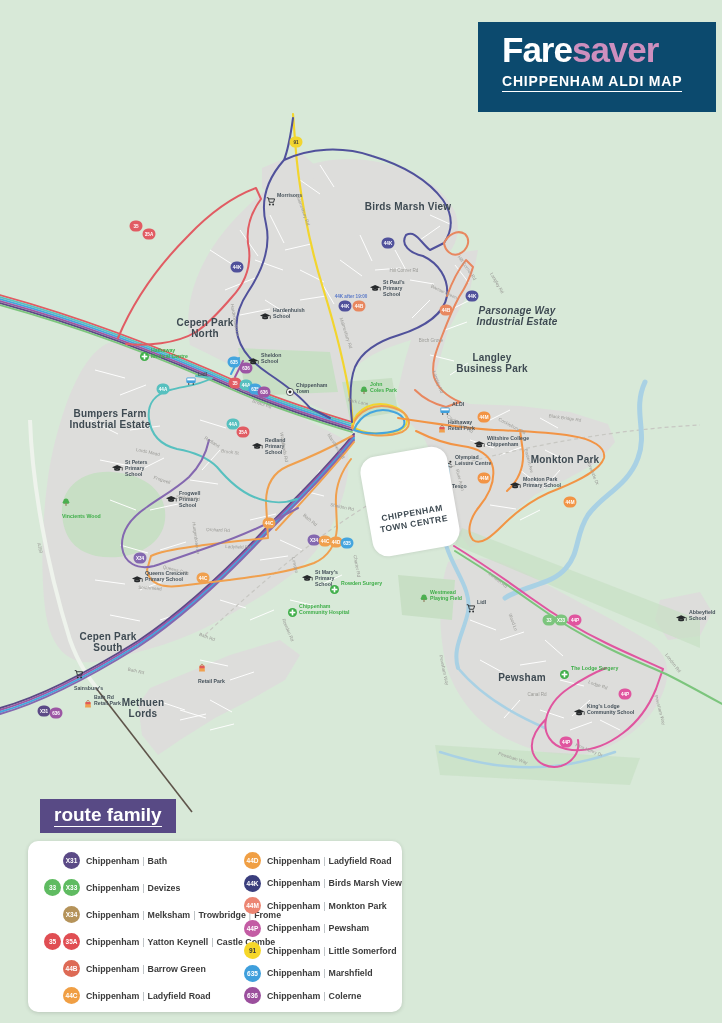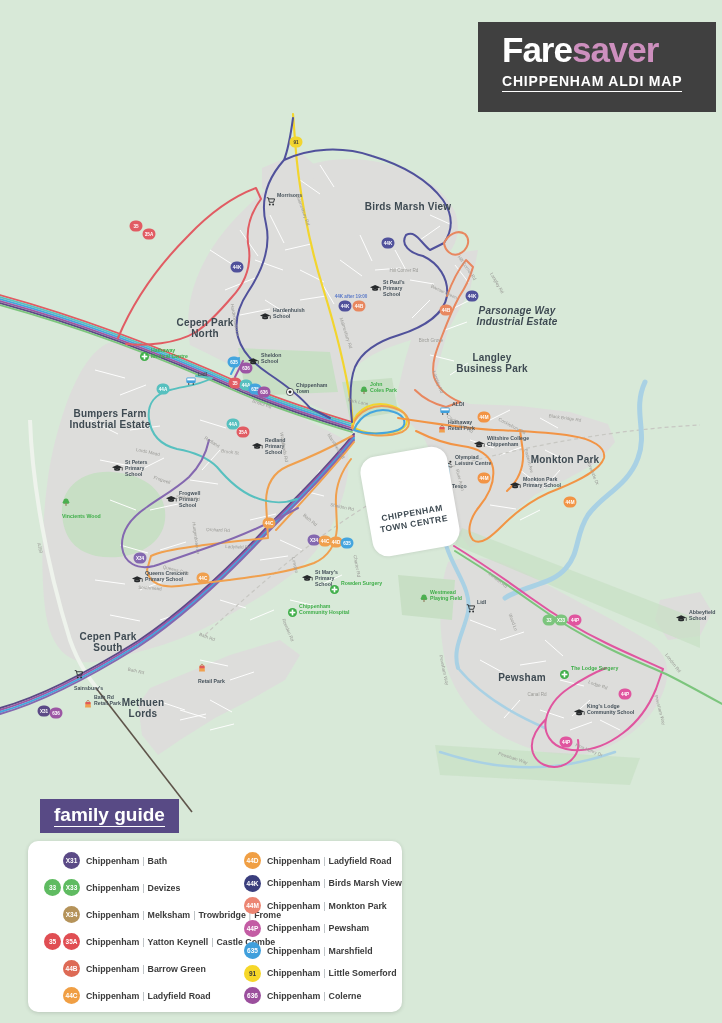--- a/index.html
+++ b/index.html
@@ -1,21 +1,21 @@
 <!DOCTYPE html>
 <html><head>
 <meta charset="utf-8">
 <style>
   html,body{margin:0;padding:0;}
   body{width:722px;height:1023px;position:relative;overflow:hidden;
        background:#d8e9d8;font-family:"Liberation Sans",sans-serif;}
   #map-svg{position:absolute;left:0;top:0;}
   
   .logo-box{position:absolute;left:478px;top:22px;width:238px;height:90px;
-            background:#404040;color:#fff;padding:10px 0 0 24px;box-sizing:border-box;}
+            background:#0c4a6e;color:#fff;padding:10px 0 0 24px;box-sizing:border-box;}
   .brand{font-size:35px;font-weight:800;letter-spacing:-1px;line-height:1;}
   .brand .lt{color:#cd8fbe;}
   .tagline{font-size:13px;font-style:italic;font-weight:600;margin-top:1px;letter-spacing:.2px;}
   .map-title{display:inline-block;font-size:14px;font-weight:700;letter-spacing:.8px;
              margin-top:6px;border-bottom:1.5px solid #fff;padding-bottom:2px;}
   
   .town-centre{position:absolute;left:366px;top:451px;width:88px;height:101px;background:#fff;
                border-radius:16px;transform:rotate(-10deg);box-shadow:0 0 4px rgba(0,0,0,.12);
                display:flex;align-items:flex-end;justify-content:center;padding-bottom:22px;box-sizing:border-box;}
   .town-centre div{font-size:8.5px;font-weight:700;letter-spacing:.5px;color:#3e4a52;
@@ -515,21 +515,21 @@
   <div>CHIPPENHAM
 TOWN CENTRE</div>
 </div>
 
 <div class="logo-box">
   <div class="brand"><span>Fare</span><span class="lt">saver</span></div>
   <div class="map-title">CHIPPENHAM ALDI MAP</div>
 </div>
 
 <div class="rg-title">
-  <span>family guide</span>
+  <span>route family</span>
 </div>
 <div class="rg-card">
   <div class="rg-col" id="rg-col-0">
       <div class="rg-row">
         <span class="rg-badges">
           <span class="rg-badge" style="background: rgb(91, 74, 134);">X31</span>
         </span>
         <span class="rg-text">Chippenham<span class="pipe">|</span>Bath</span>
       </div>
       <div class="rg-row">
@@ -585,30 +585,30 @@
         <span class="rg-text">Chippenham<span class="pipe">|</span>Monkton Park</span>
       </div>
       <div class="rg-row">
         <span class="rg-badges">
           <span class="rg-badge" style="background: rgb(195, 92, 164);">44P</span>
         </span>
         <span class="rg-text">Chippenham<span class="pipe">|</span>Pewsham</span>
       </div>
       <div class="rg-row">
         <span class="rg-badges">
+          <span class="rg-badge" style="background: rgb(246, 215, 41); color: rgb(58, 58, 58);">91</span>
+        </span>
+        <span class="rg-text">Chippenham<span class="pipe">|</span>Little Somerford</span>
+      </div>
+      <div class="rg-row">
+        <span class="rg-badges">
           <span class="rg-badge" style="background: rgb(63, 159, 220);">635</span>
         </span>
         <span class="rg-text">Chippenham<span class="pipe">|</span>Marshfield</span>
       </div>
       <div class="rg-row">
         <span class="rg-badges">
-          <span class="rg-badge" style="background: rgb(246, 215, 41); color: rgb(58, 58, 58);">91</span>
-        </span>
-        <span class="rg-text">Chippenham<span class="pipe">|</span>Little Somerford</span>
-      </div>
-      <div class="rg-row">
-        <span class="rg-badges">
           <span class="rg-badge" style="background: rgb(155, 79, 157);">636</span>
         </span>
         <span class="rg-text">Chippenham<span class="pipe">|</span>Colerne</span>
       </div>
     </div>
 </div>
 
 </body></html>

